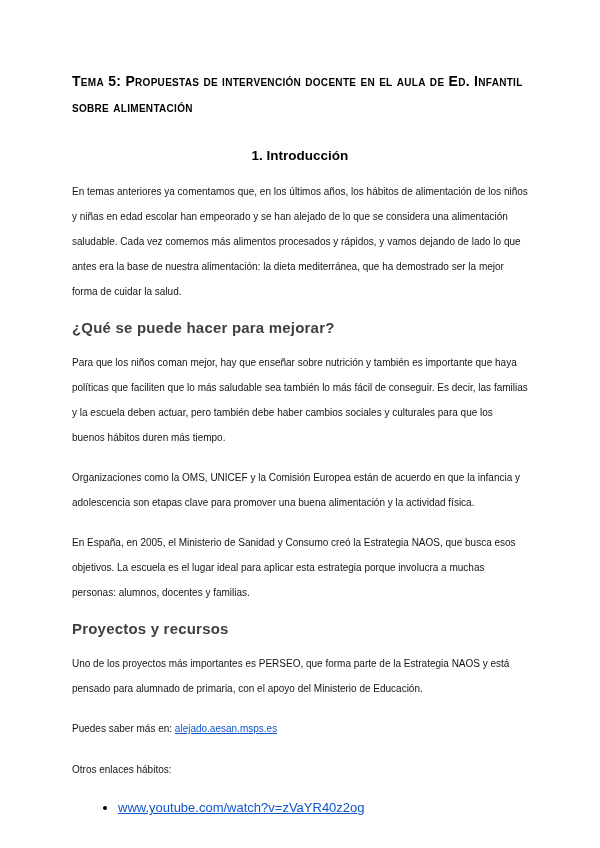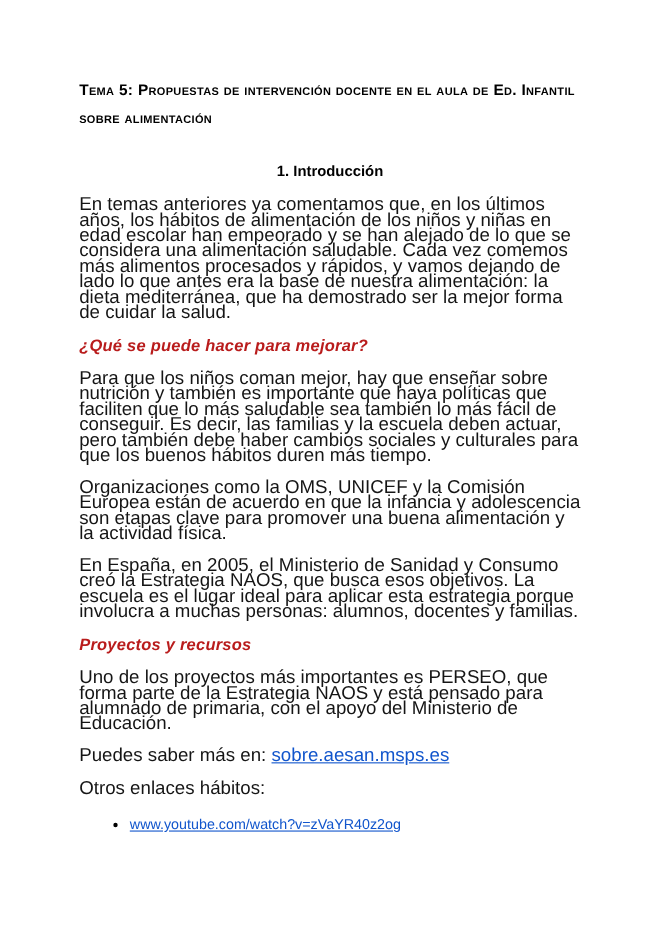--- a/index.html
+++ b/index.html
@@ -27,29 +27,28 @@
   }
   .section-heading {
     font-weight:700;
     font-size:13.5px;
     color:#000000;
     margin-bottom:16px;
     text-align:center;
   }
   .script-heading {
     font-weight:700;
-    font-style:italic;
     font-size:15px;
-    color:#b91c1c;
+    color:#404040;
     margin:6px 0 14px 0;
     letter-spacing:0.2px;
   }
   .para {
-    font-size:17px;
-    line-height:14px;
+    font-size:10px;
+    line-height:25px;
     color:#151515;
     margin-bottom:15px;
   }
   .para.tight { margin-bottom:16px; }
   a.doc-link {
     color:#1155cc;
     text-decoration:underline;
     cursor:pointer;
   }
   ul.link-list {
@@ -82,21 +81,21 @@
 
   <p class="para">Organizaciones como la OMS, UNICEF y la Comisión Europea están de acuerdo en que la infancia y adolescencia son etapas clave para promover una buena alimentación y la actividad física.</p>
 
   <p class="para">En España, en 2005, el Ministerio de Sanidad y Consumo creó la Estrategia NAOS, que busca esos objetivos. La escuela es el lugar ideal para aplicar esta estrategia porque involucra a muchas personas: alumnos, docentes y familias.</p>
 
   <h2 class="script-heading">Proyectos y recursos</h2>
 
   <p class="para">Uno de los proyectos más importantes es PERSEO, que forma parte de la Estrategia NAOS y está pensado para alumnado de primaria, con el apoyo del Ministerio de Educación.</p>
 
   <p class="para tight">
-    <span>Puedes saber más en: </span><a class="doc-link">sobre.aesan.msps.es</a>
+    <span>Puedes saber más en: </span><a class="doc-link">alejado.aesan.msps.es</a>
   </p>
 
   <p class="para tight">Otros enlaces hábitos:</p>
 
   <ul class="link-list">
     <li>
       <a class="doc-link">www.youtube.com/watch?v=zVaYR40z2og</a>
     </li>
 
   </ul>

